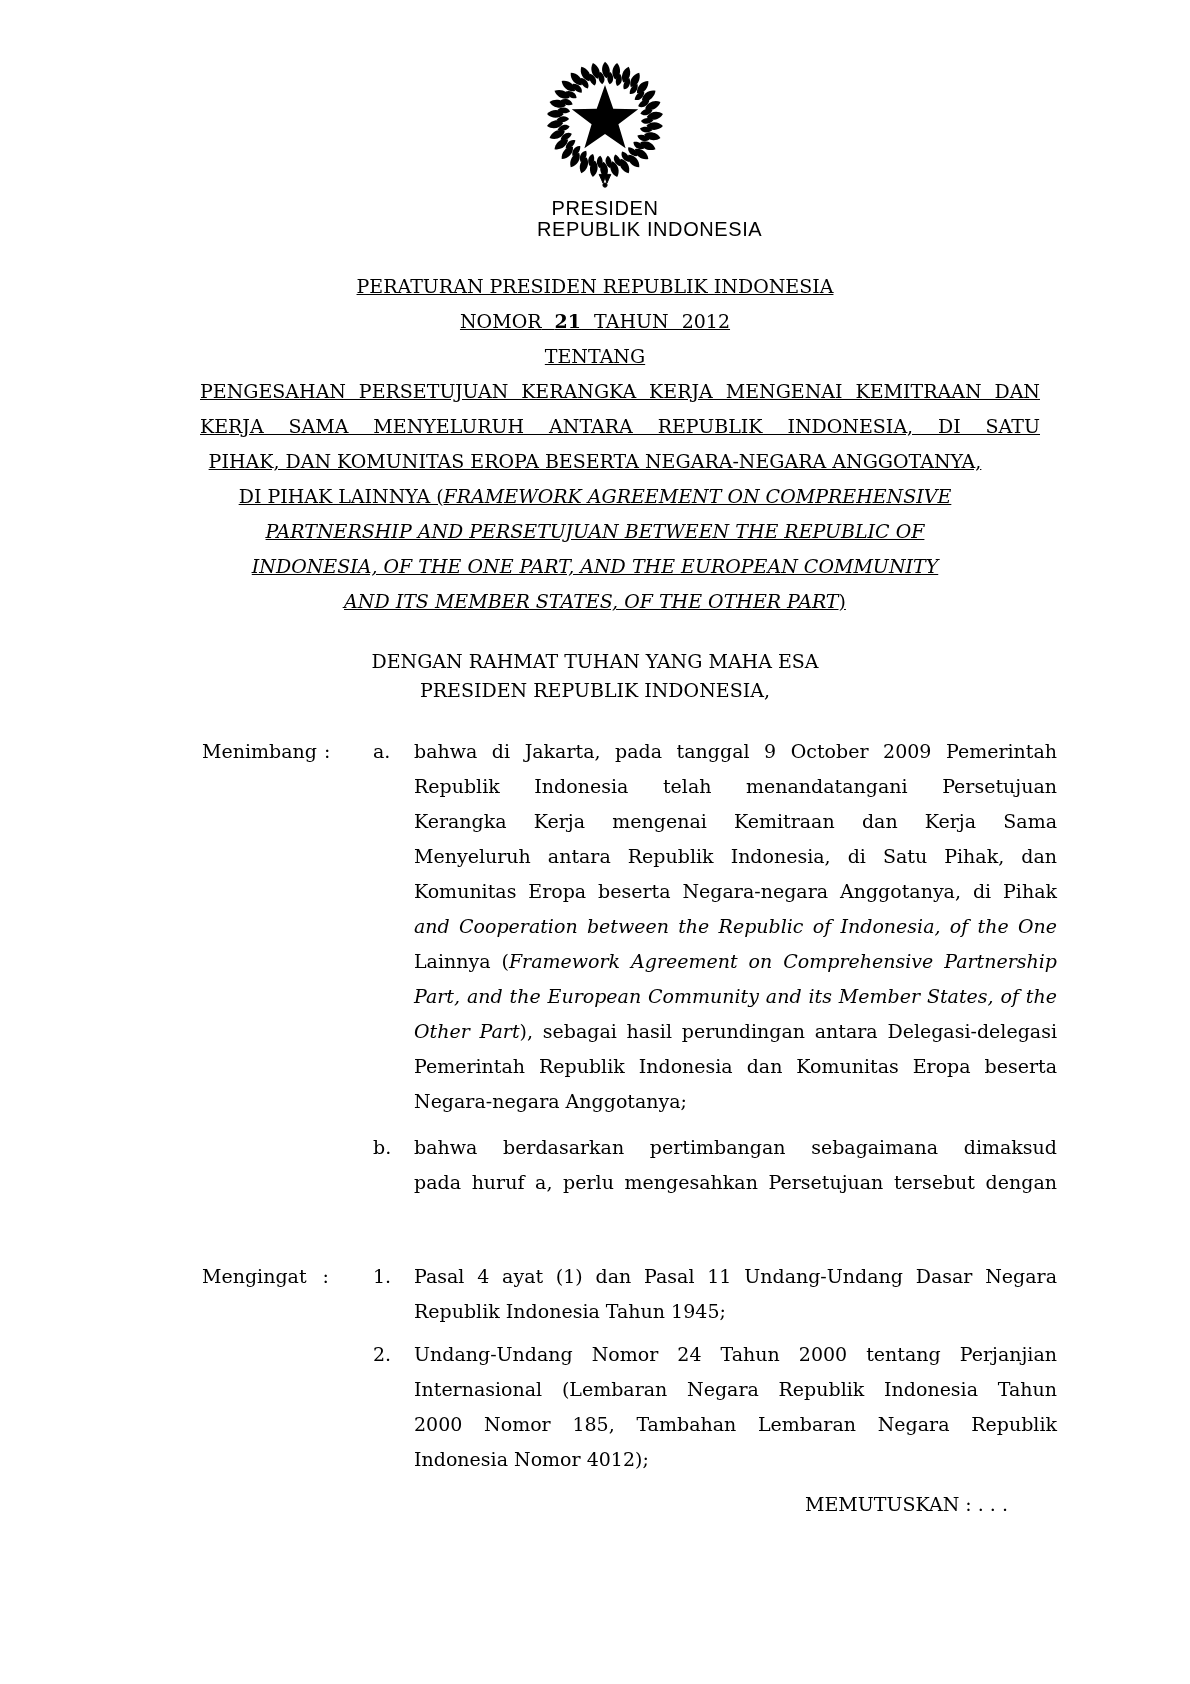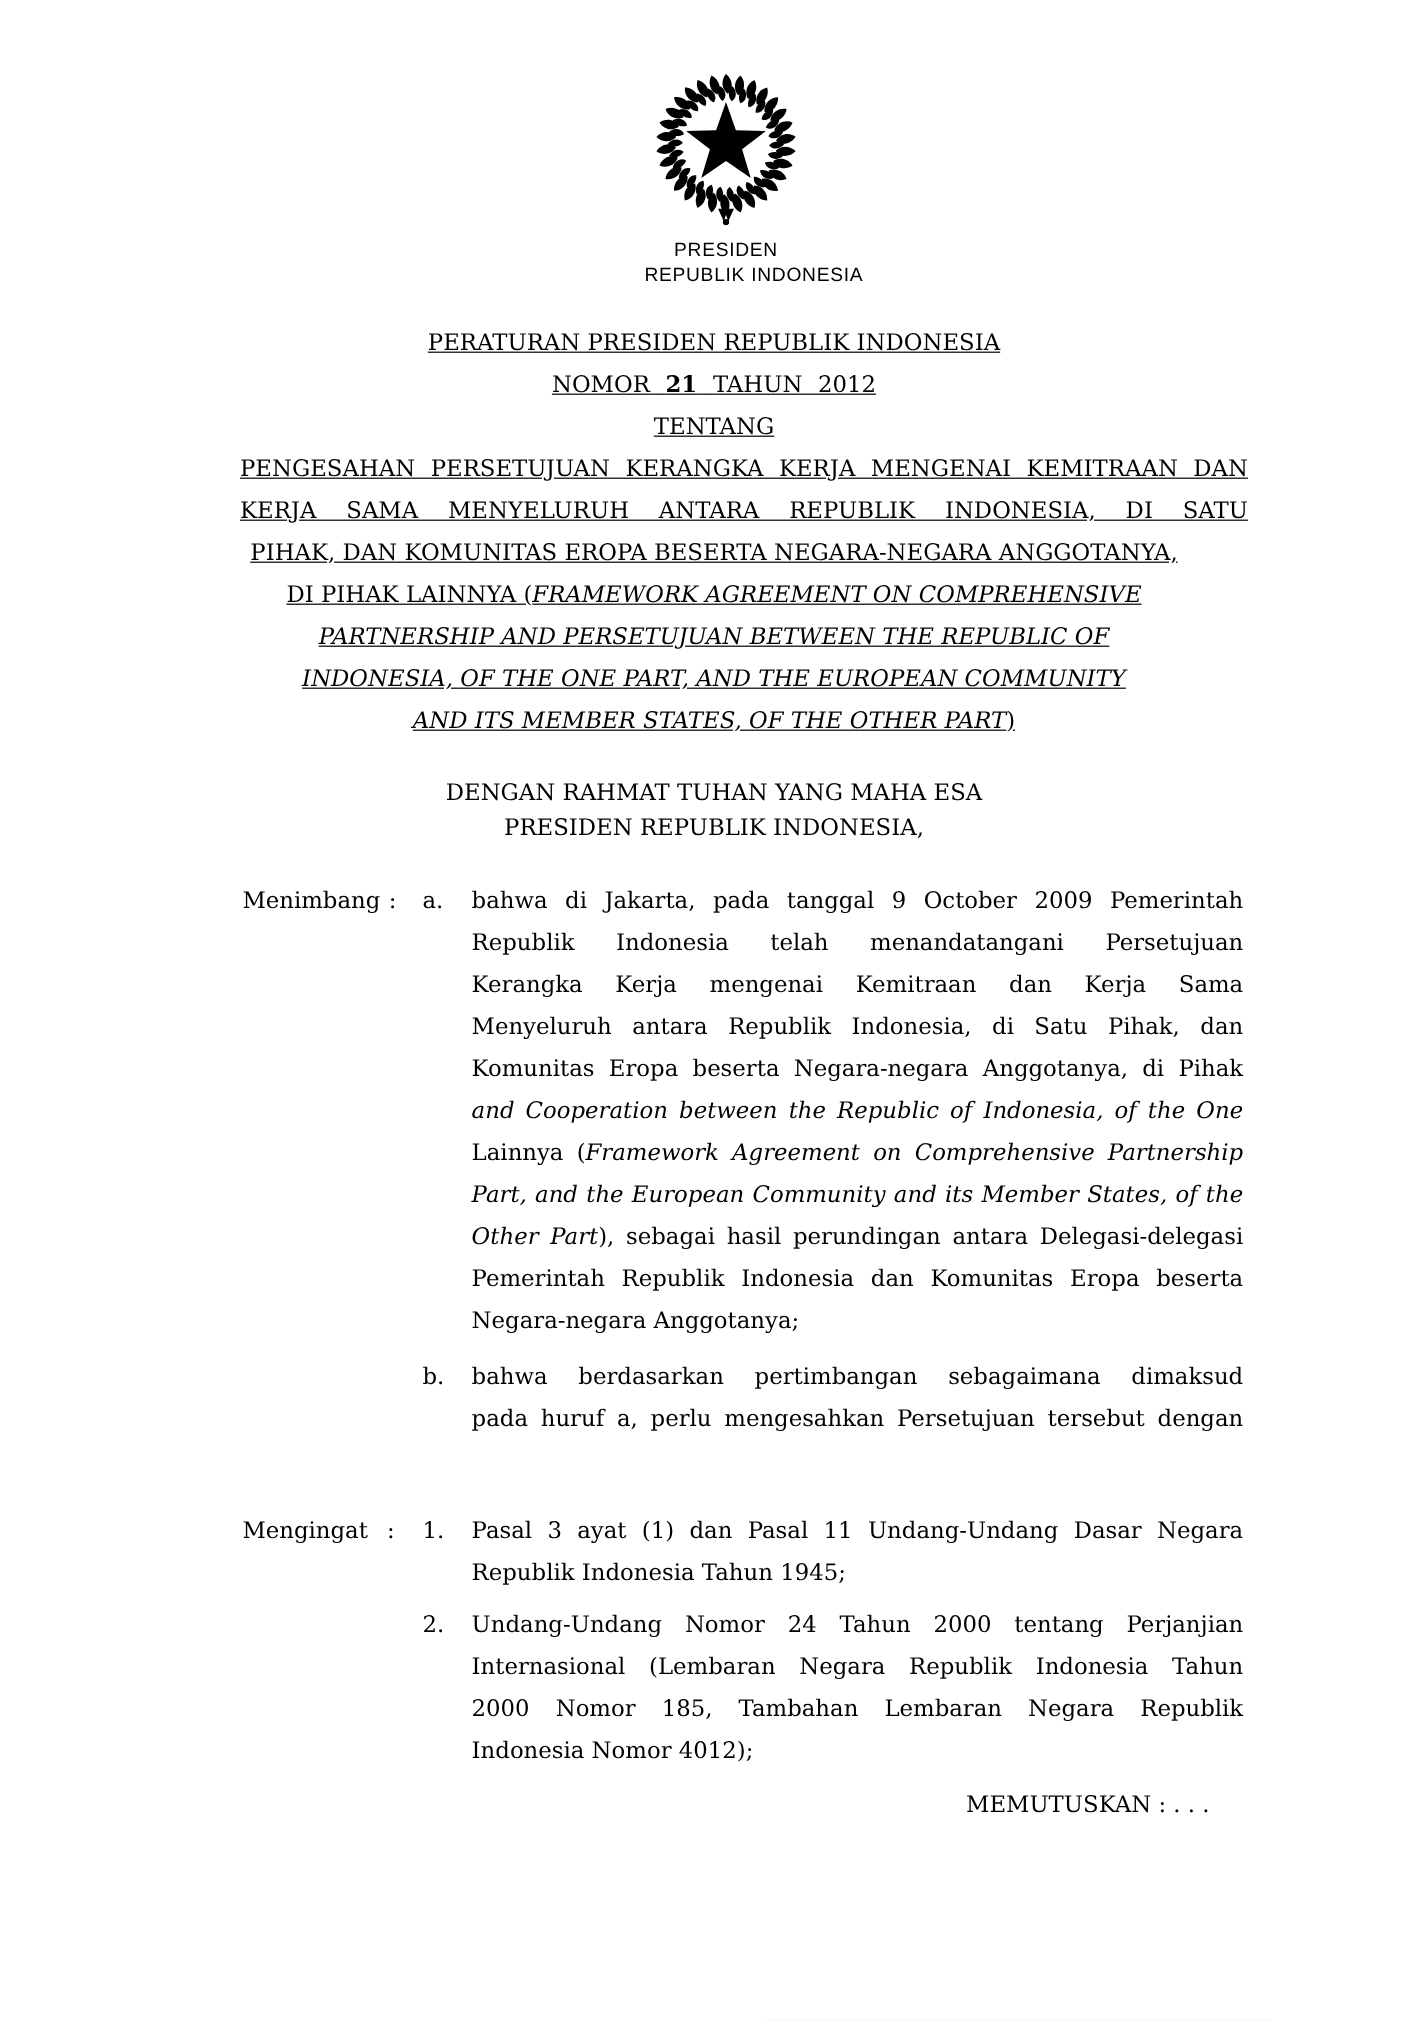--- a/index.html
+++ b/index.html
@@ -13,40 +13,40 @@
     font-size:19px;
     overflow:hidden;
   }
 
   
   .emblem { position:absolute; left:537px; top:52px; width:136px; text-align:center; }
   .emblem svg { display:block; margin:0 auto; }
   .emblem-caption {
     margin-top:10px;
     font-family:"Liberation Sans", sans-serif;
-    font-size:16px; line-height:21px;
+    font-size:20px; line-height:21px;
     letter-spacing:0.6px;
     white-space:nowrap;
   }
 
   
   .title-block { position:absolute; left:200px; top:269px; width:840px;text-decoration:underline; }
   .t-ln { line-height:35px; min-height:35px; }
   .t-center { text-align:center; margin-right:50px; }
   .t-just { text-align:justify; text-align-last:justify; }
   .nomor-line { word-spacing:7px; }
   .bold { font-weight:bold; }
   .it { font-style:italic; }
 
   
   .invocation-1 { position:absolute; left:200px; top:644px; width:790px; text-align:center; line-height:35px; }
   .invocation-2 { position:absolute; left:200px; top:673px; width:790px; text-align:center; line-height:35px; }
 
   
-  .sect { position:absolute; left:202px; width:834px; display:grid; grid-template-columns:150px 684px; }
+  .sect { position:absolute; left:202px; width:834px; display:grid; grid-template-columns:150px 684px;gap:21px; }
   .sect-menimbang { top:734px; }
   .sect-mengingat { top:1259px; }
   .sect-label { line-height:35px; white-space:nowrap; }
   .sect-label .colon { margin-left:7px; }
   .items { }
   .item { display:grid; grid-template-columns:41px 643px; }
   .item + .item { margin-top:11px; }
   .sect-mengingat .item + .item { margin-top:8px; }
   .marker { line-height:35px; }
   .ln { line-height:35px; min-height:35px; }
@@ -189,21 +189,21 @@
       </div>
     </div>
   </div>
 
   <div class="sect sect-mengingat">
     <div class="sect-label"><span>Mengingat</span><span class="colon" style="margin-left:16px;">:</span></div>
     <div class="items">
       <div class="item">
         <div class="marker">1.</div>
         <div>
-          <div class="ln j"><span>Pasal 3 ayat (1) dan Pasal 11 Undang-Undang Dasar Negara</span></div>
+          <div class="ln j"><span>Pasal 4 ayat (1) dan Pasal 11 Undang-Undang Dasar Negara</span></div>
           <div class="ln l"><span>Republik Indonesia Tahun 1945;</span></div>
         </div>
       </div>
       <div class="item">
         <div class="marker">2.</div>
         <div>
           <div class="ln j"><span>Undang-Undang Nomor 24 Tahun 2000 tentang Perjanjian</span></div>
           <div class="ln j"><span>Internasional (Lembaran Negara Republik Indonesia Tahun</span></div>
           <div class="ln j"><span>2000 Nomor 185, Tambahan Lembaran Negara Republik</span></div>
           <div class="ln l"><span>Indonesia Nomor 4012);</span></div>

